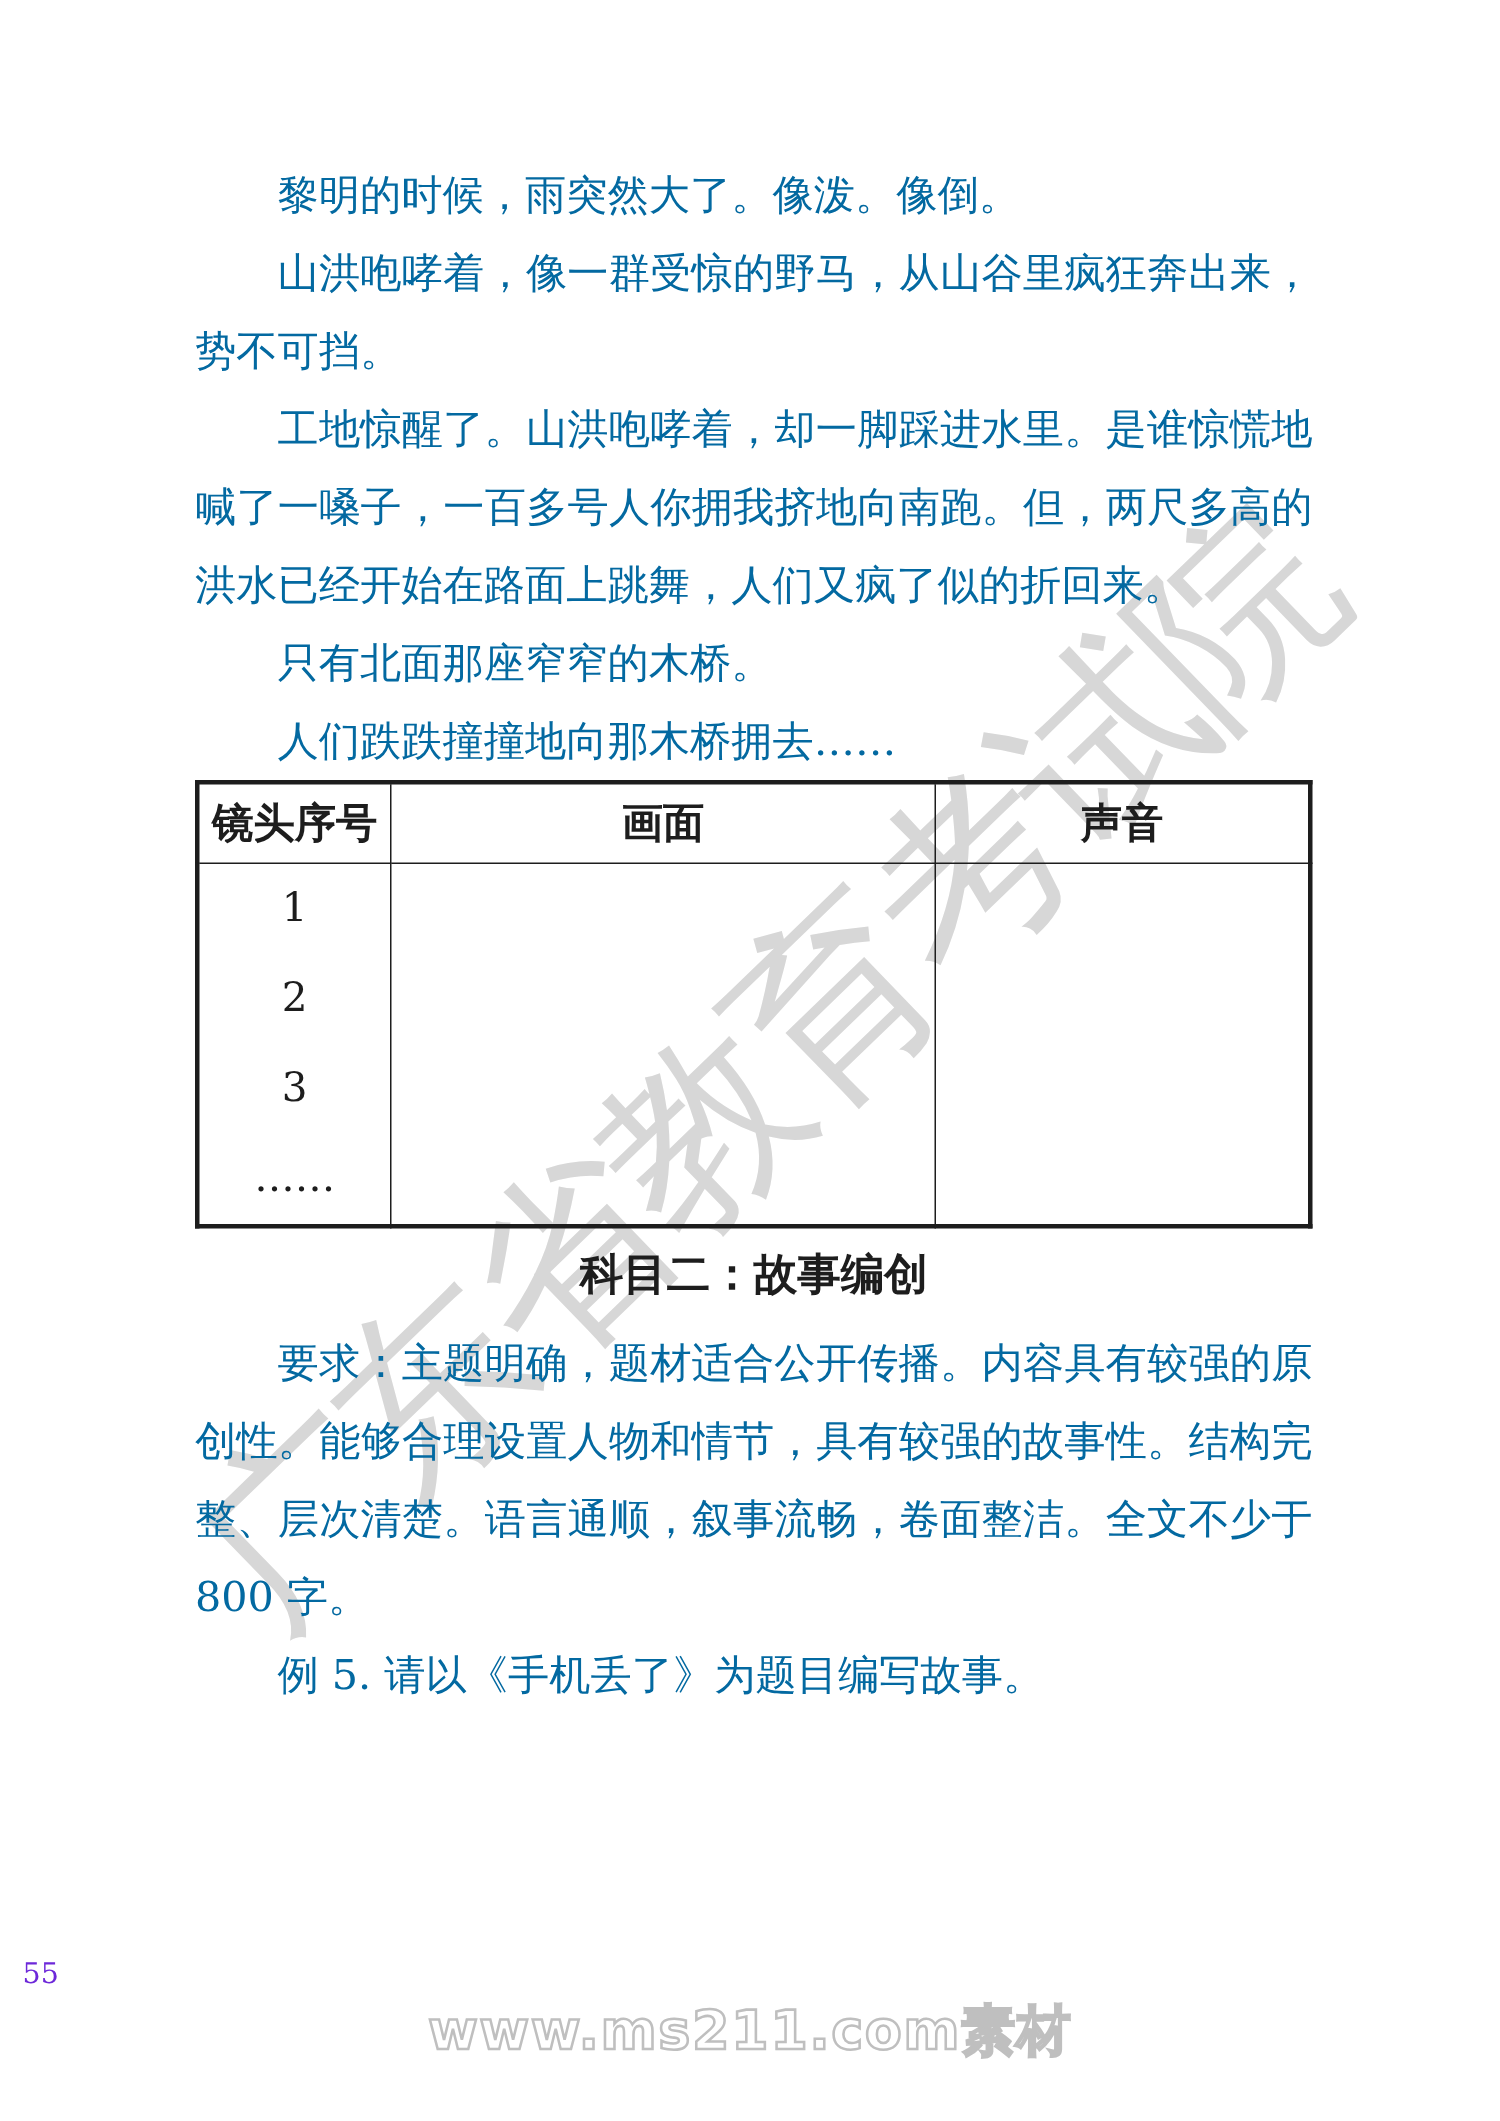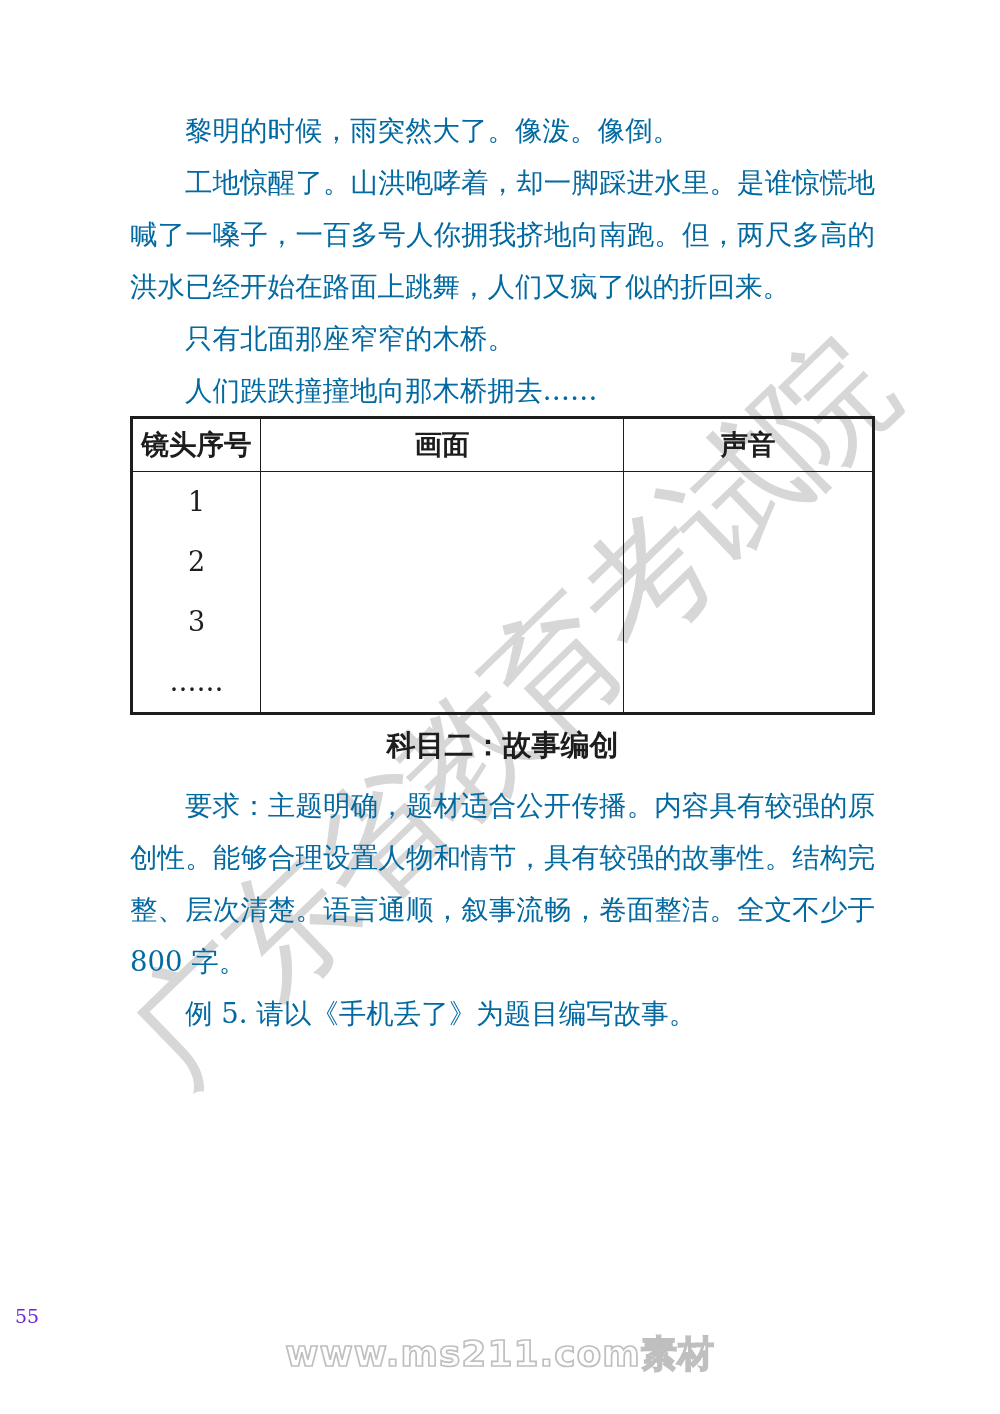--- a/index.html
+++ b/index.html
@@ -110,20 +110,21 @@
 </head>
 <body>
 
 <div class="page">
 
   <div class="diagonal-watermark">广东省教育考试院</div>
 
   <div class="content">
 
     <p class="body-par">黎明的时候，雨突然大了。像泼。像倒。</p>
+    <p class="body-par">山洪咆哮着，像一群受惊的野马，从山谷里疯狂奔出来，势不可挡。</p>
     <p class="body-par">工地惊醒了。山洪咆哮着，却一脚踩进水里。是谁惊慌地喊了一嗓子，一百多号人你拥我挤地向南跑。但，两尺多高的洪水已经开始在路面上跳舞，人们又疯了似的折回来。</p>
     <p class="body-par">只有北面那座窄窄的木桥。</p>
     <p class="body-par">人们跌跌撞撞地向那木桥拥去……</p>
 
     <table class="storyboard">
       <tbody>
           <tr>
         <th class="col-shot">镜头序号</th>
         <th class="col-frame">画面</th>
         <th>声音</th>

